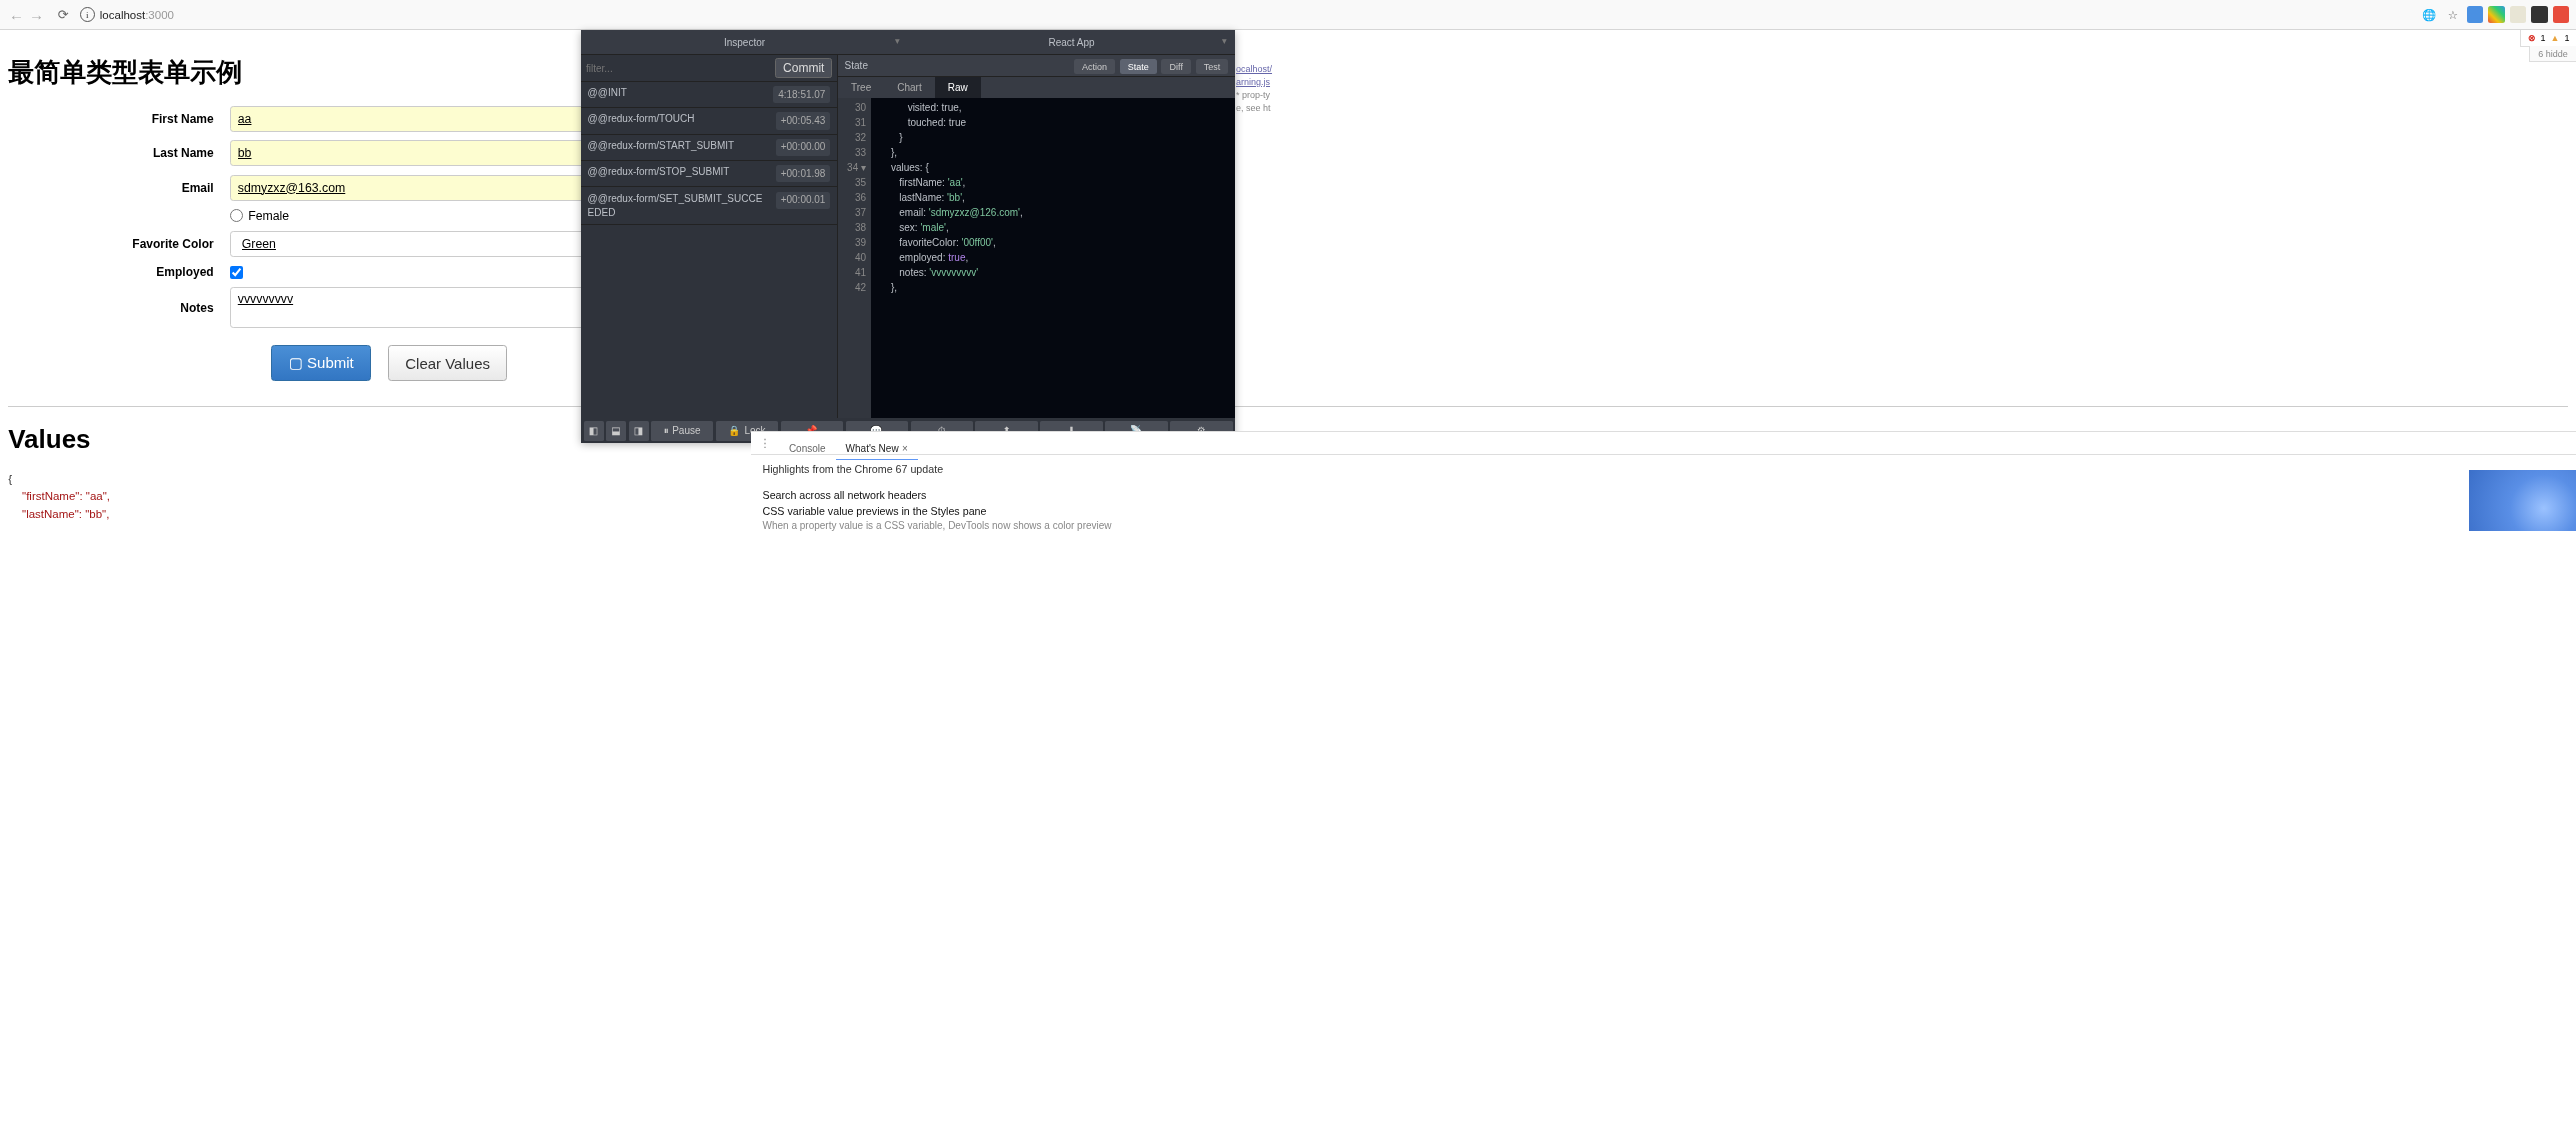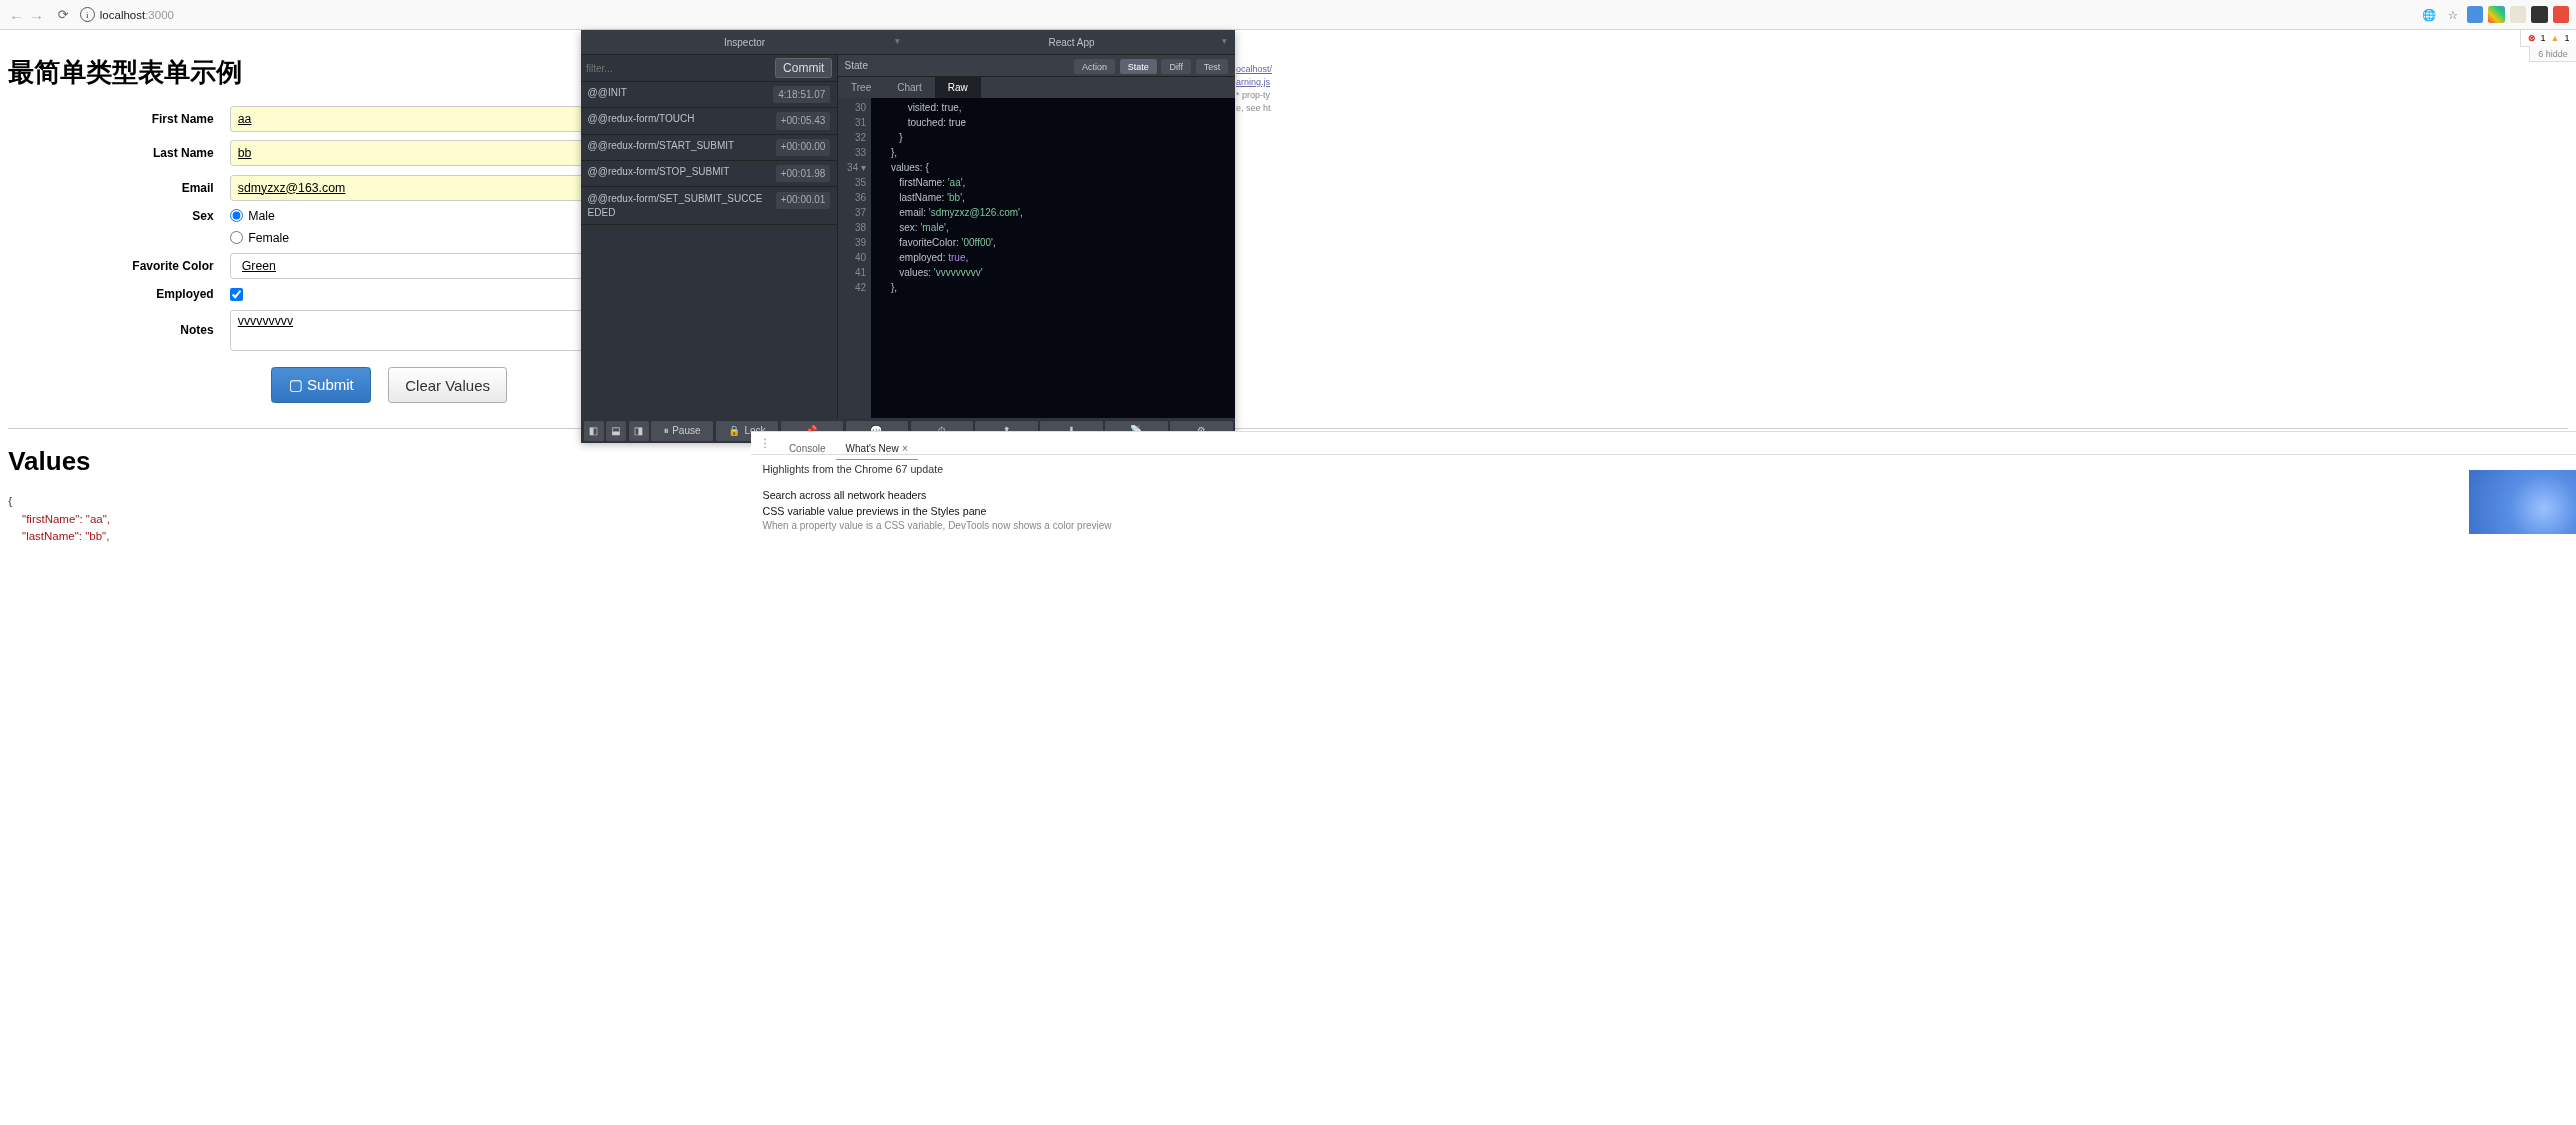--- a/index.html
+++ b/index.html
@@ -136,27 +136,20 @@
   </div>
   <div class="form-row">
     <div class="form-label">Last Name</div>
     <input class="form-input" value="bb" style="">
   </div>
   <div class="form-row">
     <div class="form-label">Email</div>
     <input class="form-input" value="sdmyzxz@163.com" style="">
   </div>
   <div class="form-row">
-    <div class="form-label">Sex</div>
-    <div class="radio-wrap">
-        <input type="radio" checked="" style="">
-        <span>Male</span>
-      </div>
-  </div>
-  <div class="form-row">
     <div class="form-label"></div>
     <div class="radio-wrap">
         <input type="radio" style="">
         <span>Female</span>
       </div>
   </div>
   <div class="form-row">
     <div class="form-label">Favorite Color</div>
     <select class="form-input white"><option>Green</option></select>
   </div>
@@ -251,21 +244,21 @@
 <span class="tok-key">            touched: true</span>
 <span class="tok-punc">         }</span>
 <span class="tok-punc">      },</span>
 <span class="tok-key">      values: {</span>
 <span class="tok-key">         firstName: </span><span class="tok-str">'aa'</span><span class="tok-punc">,</span>
 <span class="tok-key">         lastName: </span><span class="tok-str">'bb'</span><span class="tok-punc">,</span>
 <span class="tok-key">         email: </span><span class="tok-str">'sdmyzxz@126.com'</span><span class="tok-punc">,</span>
 <span class="tok-key">         sex: </span><span class="tok-str">'male'</span><span class="tok-punc">,</span>
 <span class="tok-key">         favoriteColor: </span><span class="tok-str">'00ff00'</span><span class="tok-punc">,</span>
 <span class="tok-key">         employed: </span><span class="tok-true">true</span><span class="tok-punc">,</span>
-<span class="tok-key">         values: </span><span class="tok-str">'vvvvvvvvv'</span>
+<span class="tok-key">         notes: </span><span class="tok-str">'vvvvvvvvv'</span>
 <span class="tok-punc">      },</span></div>
       </div>
     </div>
   </div>
   <div class="dt-bottom">
     <div class="dt-bbtn">◧</div>
     <div class="dt-bbtn">⬓</div>
     <div class="dt-bbtn">◨</div>
     <div class="dt-bbtn wide">⏸ <span>Pause</span></div>
     <div class="dt-bbtn wide">🔒 <span>Lock</span></div>

